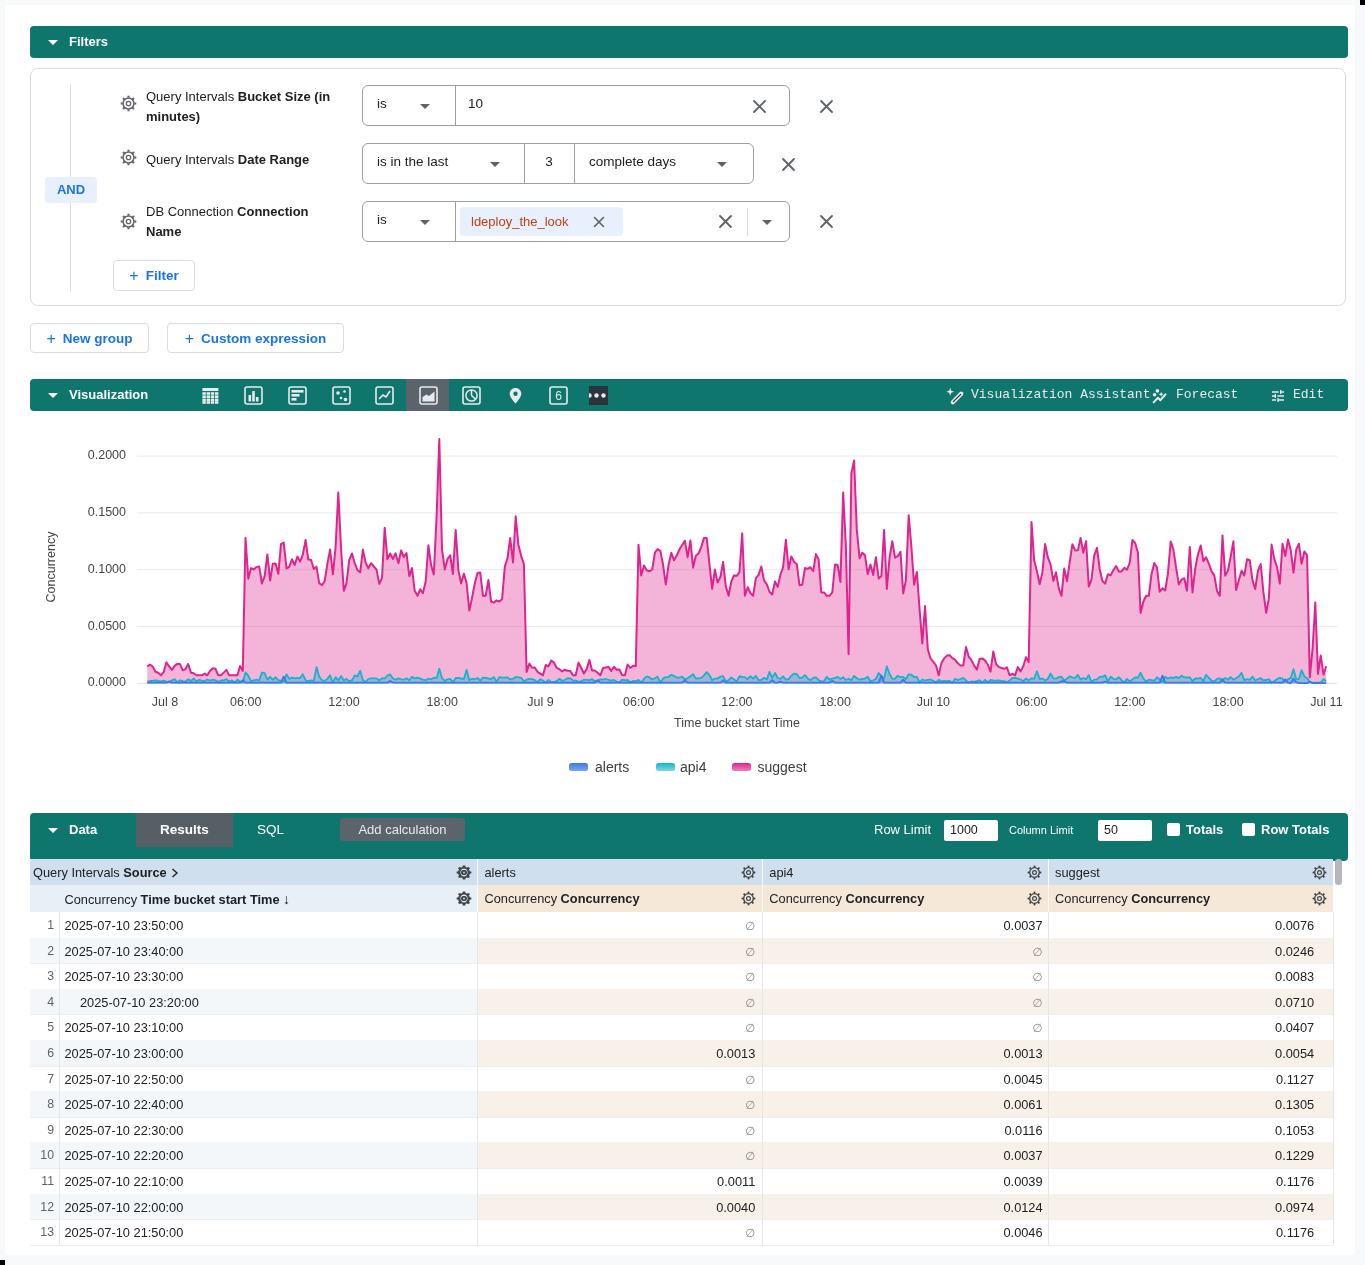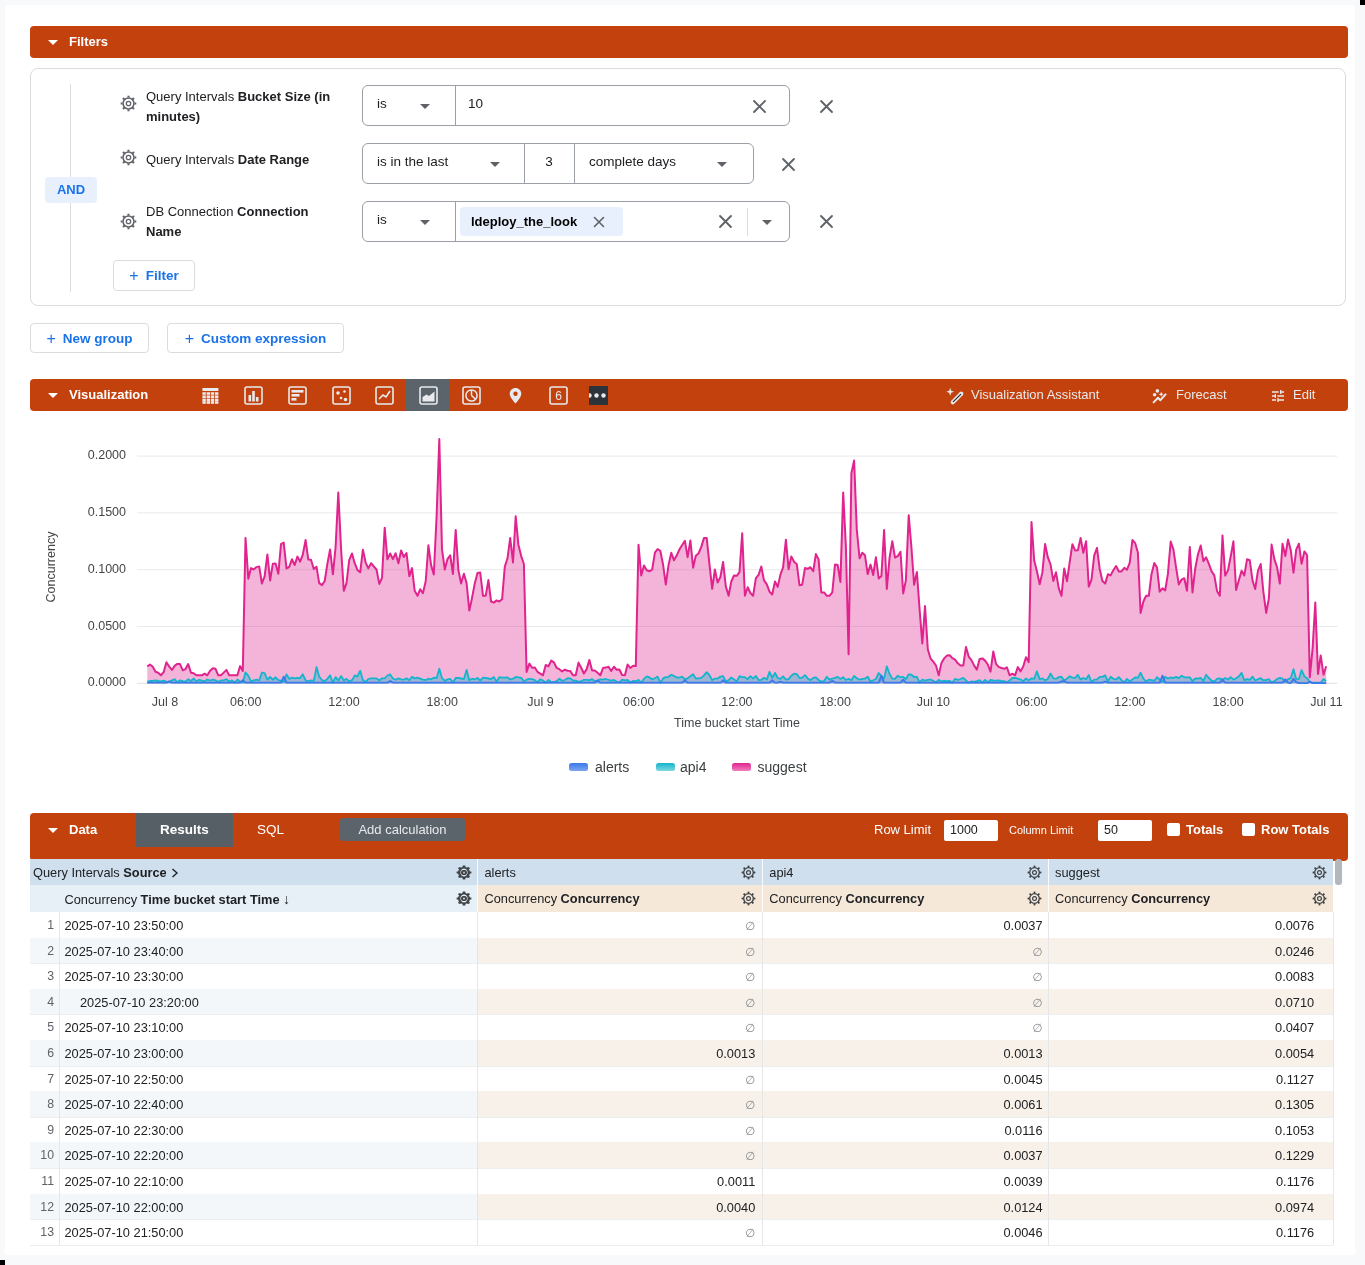--- a/index.html
+++ b/index.html
@@ -1,20 +1,20 @@
 <!DOCTYPE html>
 <html><head><meta charset="utf-8">
 <style>
 * { margin:0; padding:0; box-sizing:border-box; }
 body { width:1365px; height:1265px; background:#f8f9fa; font-family:"Liberation Sans", sans-serif; position:relative; overflow:hidden; }
 .card { position:absolute; left:5px; top:5px; width:1350px; height:1250px; background:#fff; }
-.bar { position:absolute; left:30px; width:1318px; height:32px; background:#c2410c; border-radius:4px; }
+.bar { position:absolute; left:30px; width:1318px; height:32px; background:#0f766e; border-radius:4px; }
 .caret { position:absolute; left:18px; top:14px; width:0; height:0; border-left:5px solid transparent; border-right:5px solid transparent; border-top:5px solid #fff; }
 .bartitle { position:absolute; left:39px; color:#fff; font-weight:bold; font-size:13px; line-height:32px; }
-.bartext { position:absolute; top:379px; height:32px; line-height:32px; color:#e8eaed; font-size:13px; }
+.bartext { position:absolute; top:379px; height:32px; line-height:32px; color:#e8eaed; font-size:13px;font-family:Liberation Mono, monospace; }
 .flabel { position:absolute; font-size:13px; color:#202124; line-height:20px; }
 .ctl { position:absolute; border:1px solid #9aa0a6; border-radius:6px; background:#fff; }
 .ctltext { position:absolute; font-size:13.5px; color:#202124; }
 .btn { position:absolute; border:1px solid #dadce0; border-radius:4px; background:#fff; color:#1a73e8; font-weight:bold; font-size:13.5px; text-align:center; line-height:29px; }
 .plus { font-weight:normal; font-size:16px; margin-right:7px; vertical-align:-1px; }
 .ylab { position:absolute; left:56px; width:70px; text-align:right; font-size:12.5px; color:#434649; }
 .xlab { position:absolute; top:695px; width:80px; text-align:center; font-size:12.5px; color:#434649; }
 .leg { position:absolute; top:759px; font-size:14px; color:#3c4043; }
 .th { position:absolute; font-size:12.8px; color:#202124; white-space:nowrap; }
 .td { position:absolute; font-size:12.8px; color:#202124; white-space:nowrap; }
@@ -92,21 +92,21 @@
 <div class="ctltext" style="left:589px;top:154px">complete days</div>
 <div style="position:absolute;left:717.0px;top:162.0px;width:0;height:0;border-left:5.0px solid transparent;border-right:5.0px solid transparent;border-top:5px solid #5f6368"></div>
 <svg style="position:absolute;left:779.5px;top:155.5px" width="17" height="17" viewBox="0 0 14 14">
     <path d="M2.5 2.5 L11.5 11.5 M11.5 2.5 L2.5 11.5" stroke="#5f6368" stroke-width="1.55" stroke-linecap="round"></path>
   </svg>
 <div class="ctl" style="left:362px;top:201px;width:428px;height:41px"></div>
 <div style="position:absolute;left:455px;top:202px;width:1px;height:39px;background:#9aa0a6"></div>
 <div class="ctltext" style="left:377px;top:212px">is</div>
 <div style="position:absolute;left:420.0px;top:220.0px;width:0;height:0;border-left:5.0px solid transparent;border-right:5.0px solid transparent;border-top:5px solid #5f6368"></div>
 <div style="position:absolute;left:460px;top:207px;width:163px;height:29px;background:#e8f0fe;border-radius:4px"></div>
-<div style="position:absolute;left:471px;top:214px;font-size:13px;font-weight:bold;color:#000000">ldeploy_the_look</div>
+<div style="position:absolute;left:471px;top:214px;font-size:13px;font-weight:normal;color:#c2410c">ldeploy_the_look</div>
 <svg style="position:absolute;left:592.0px;top:214.5px" width="14" height="14" viewBox="0 0 14 14">
     <path d="M2.5 2.5 L11.5 11.5 M11.5 2.5 L2.5 11.5" stroke="#5f6368" stroke-width="1.6" stroke-linecap="round"></path>
   </svg>
 <svg style="position:absolute;left:716.5px;top:213.0px" width="17" height="17" viewBox="0 0 14 14">
     <path d="M2.5 2.5 L11.5 11.5 M11.5 2.5 L2.5 11.5" stroke="#5f6368" stroke-width="1.55" stroke-linecap="round"></path>
   </svg>
 <div style="position:absolute;left:747px;top:208px;width:1px;height:28px;background:#dadce0"></div>
 <div style="position:absolute;left:762.0px;top:220.0px;width:0;height:0;border-left:5.0px solid transparent;border-right:5.0px solid transparent;border-top:5px solid #5f6368"></div>
 <svg style="position:absolute;left:817.5px;top:212.5px" width="17" height="17" viewBox="0 0 14 14">
     <path d="M2.5 2.5 L11.5 11.5 M11.5 2.5 L2.5 11.5" stroke="#5f6368" stroke-width="1.55" stroke-linecap="round"></path>

